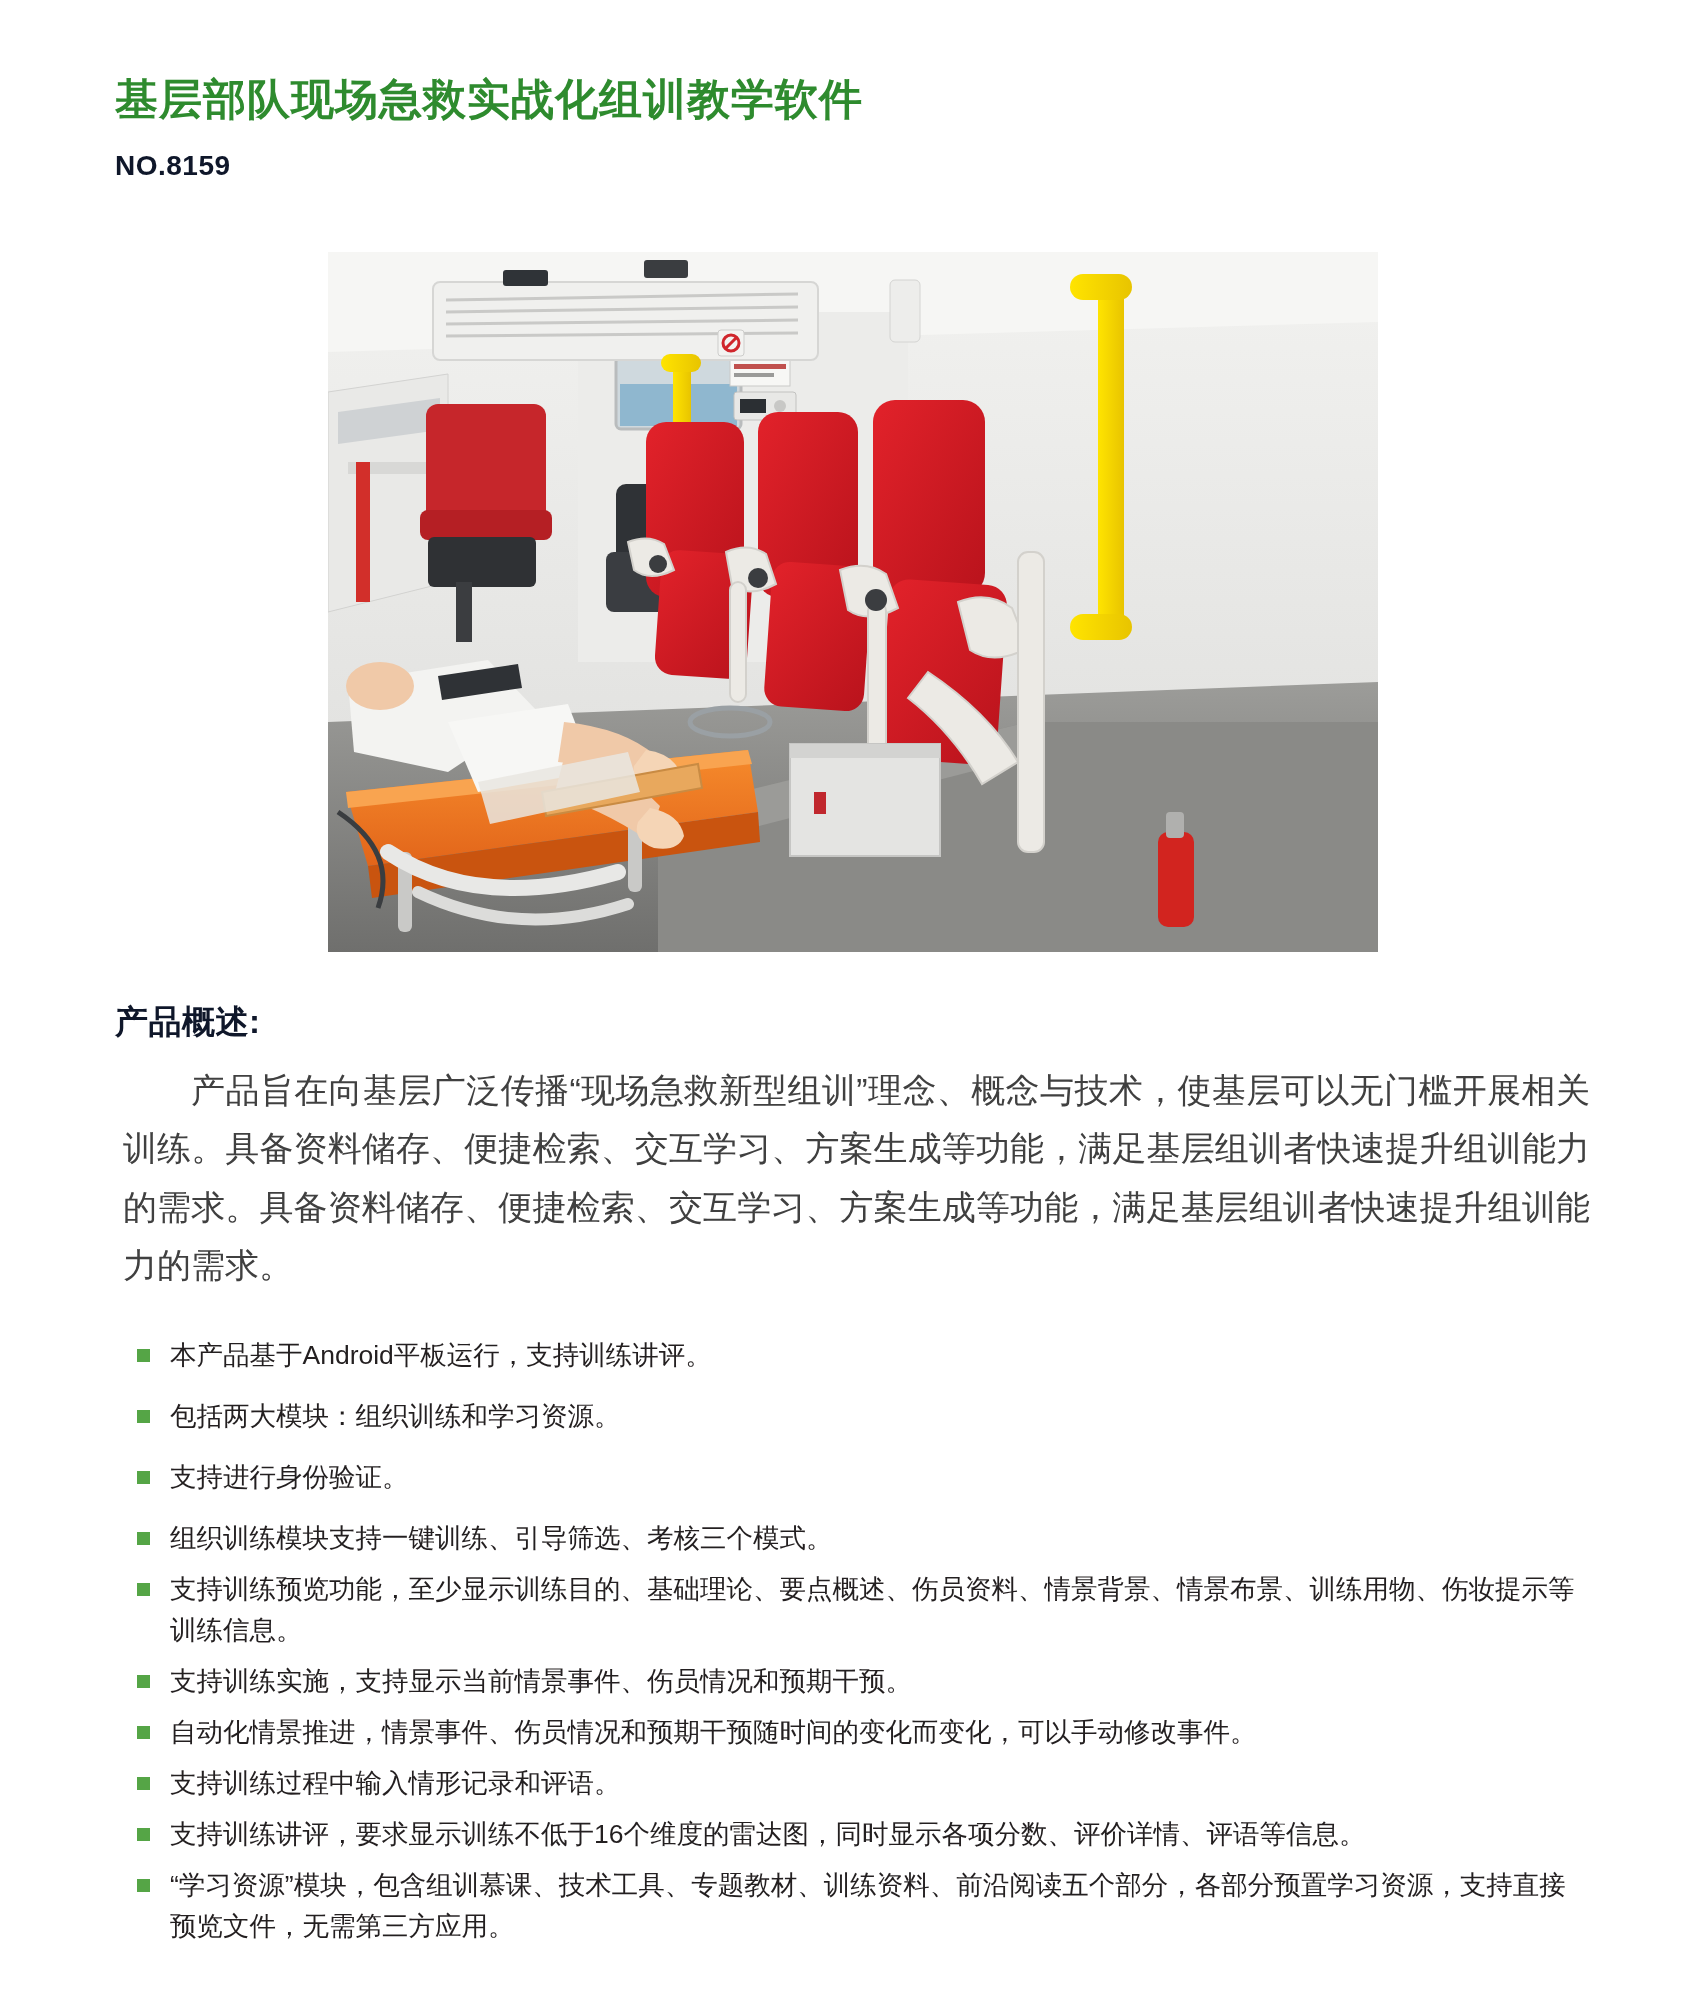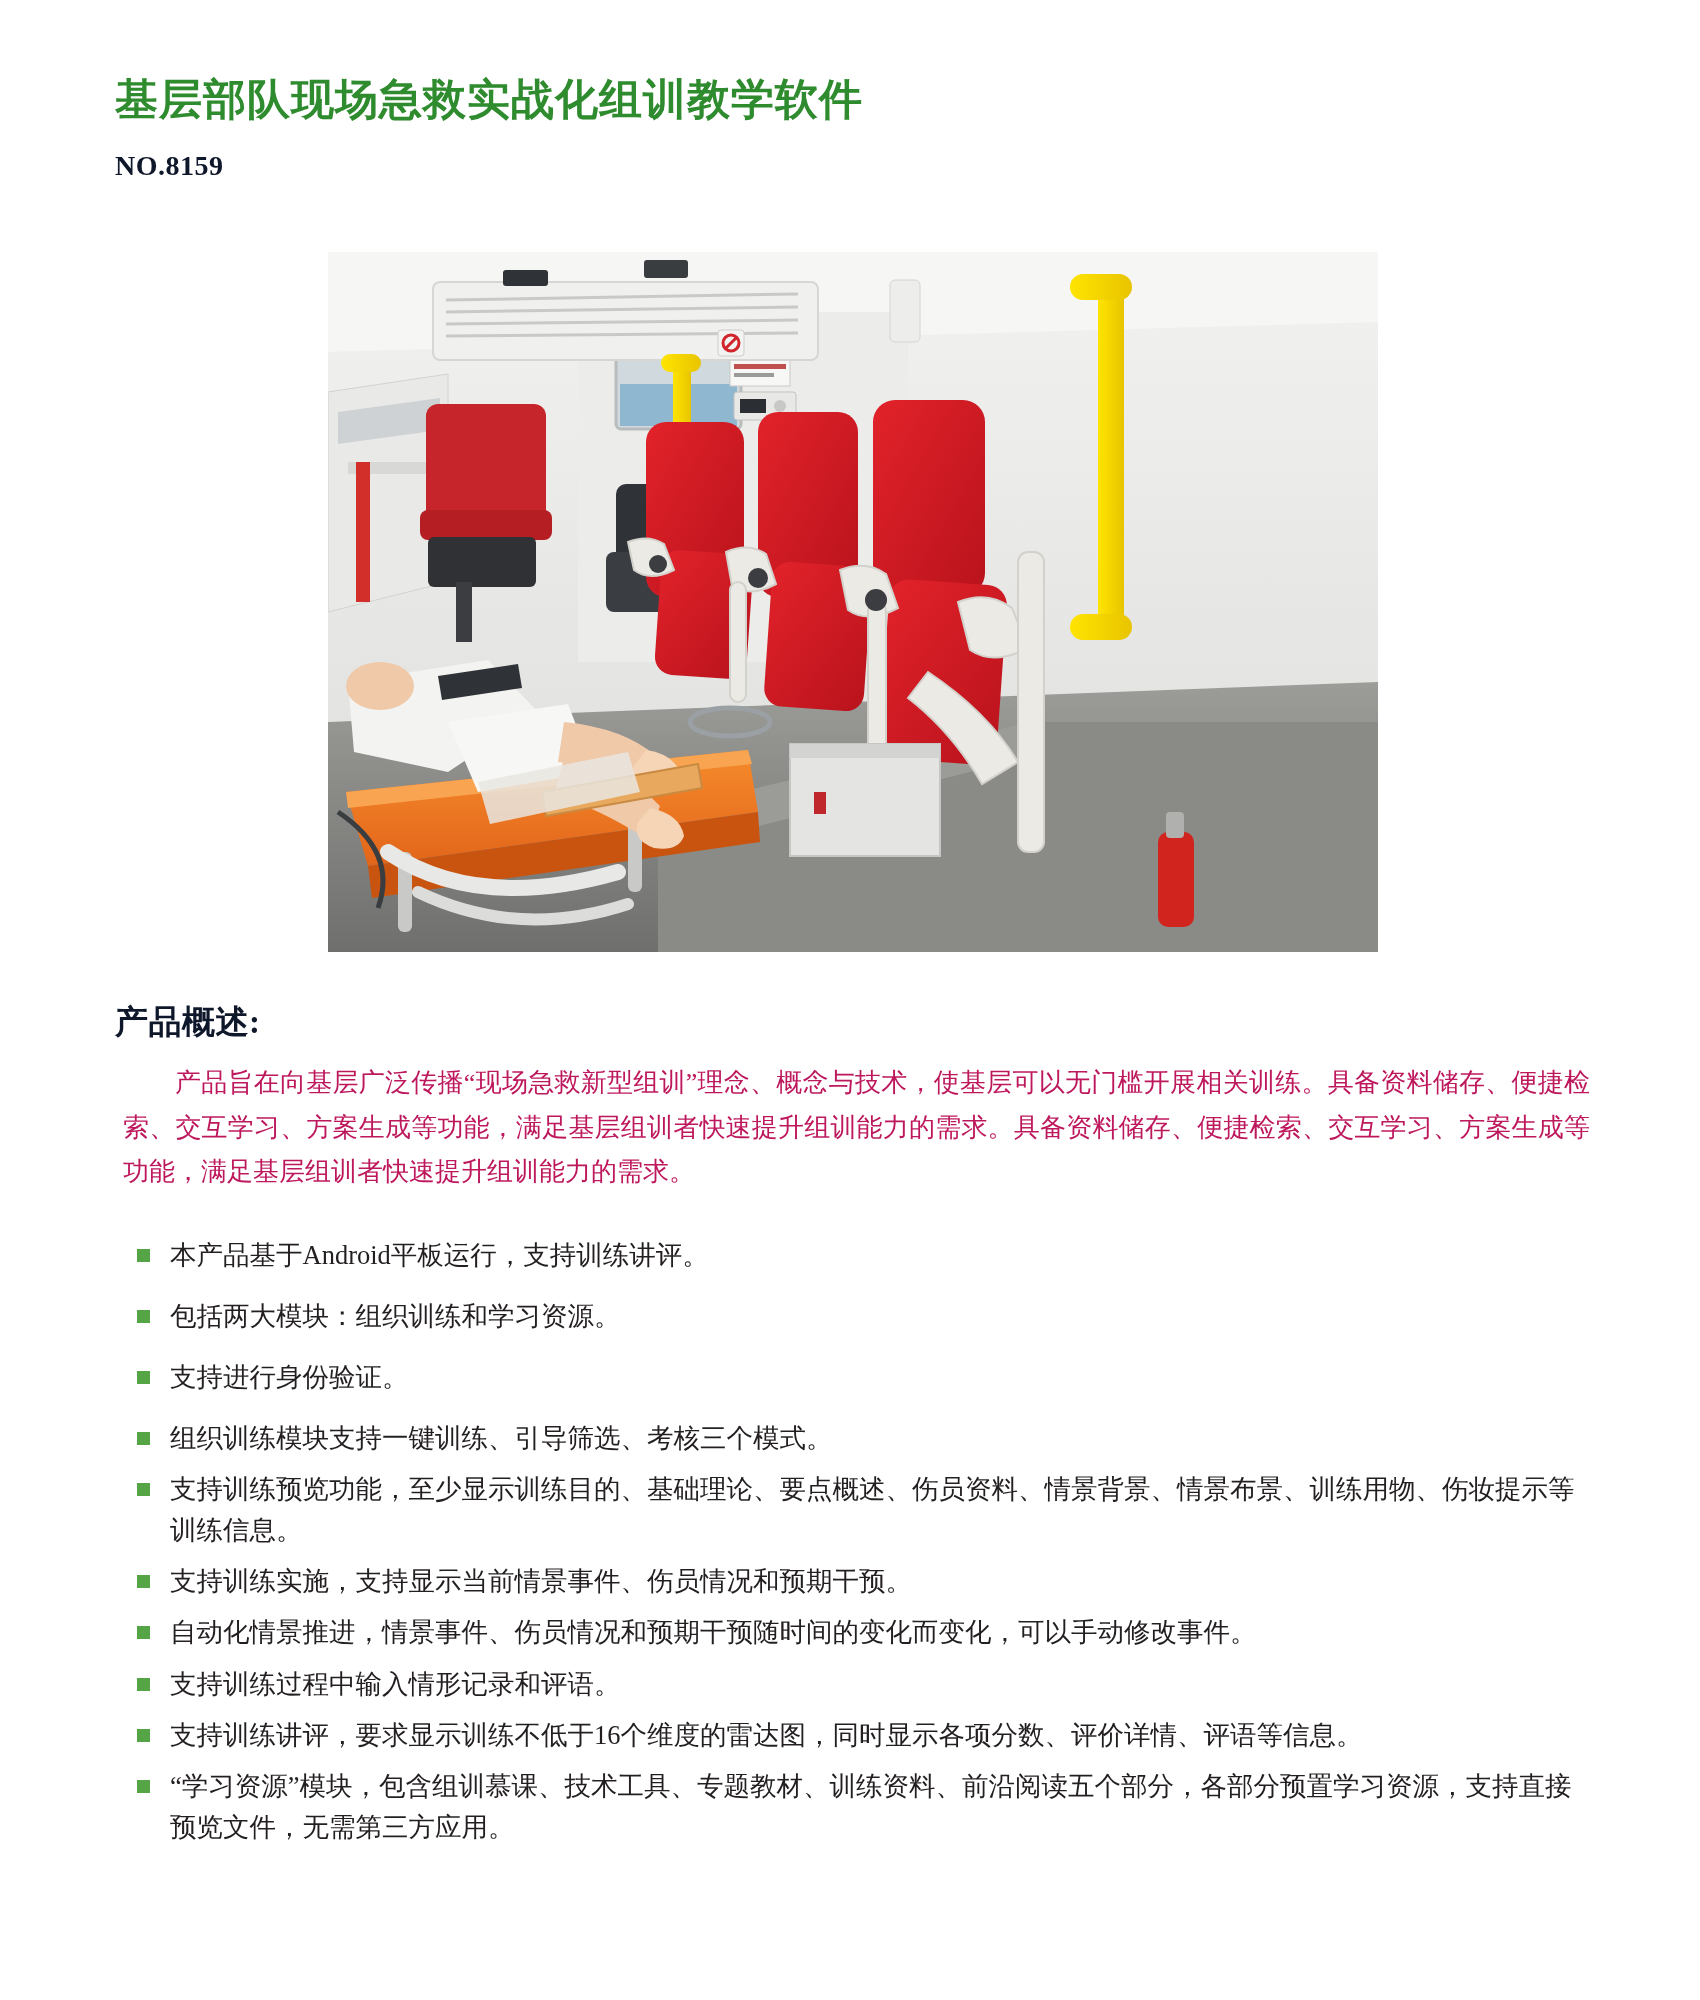--- a/index.html
+++ b/index.html
@@ -13,21 +13,20 @@
     font-family: "Liberation Sans", "DejaVu Sans", sans-serif;
     color: #231f20;
     -webkit-font-smoothing: antialiased;
   }
   .page {
     position: relative;
     width: 1700px;
     min-height: 2000px;
     box-sizing: border-box;
     padding: 50px 110px 40px 115px;
-    font-family: Liberation Serif, serif;
   }
 
   
   .doc-title {
     font-size: 43px;
     font-weight: bold;
     color: #2e8b2e;
     letter-spacing: 1px;
     margin: 22px 0 0 0;
     line-height: 1.3;
@@ -58,23 +57,23 @@
   
   .section-heading {
     font-size: 33px;
     font-weight: bold;
     color: #0f172a;
     margin: 48px 0 0 0;
     letter-spacing: 0.5px;
   }
 
   .overview-text {
-    font-size: 26px;
+    font-size: 34px;
     line-height: 1.72;
-    color: #be185d;
+    color: #404040;
     text-indent: 2em;
     margin: 16px 0 0 8px;
     text-align: justify;
   }
 
   
   ul.features {
     list-style: none;
     margin: 40px 0 0 0;
     padding: 0;

